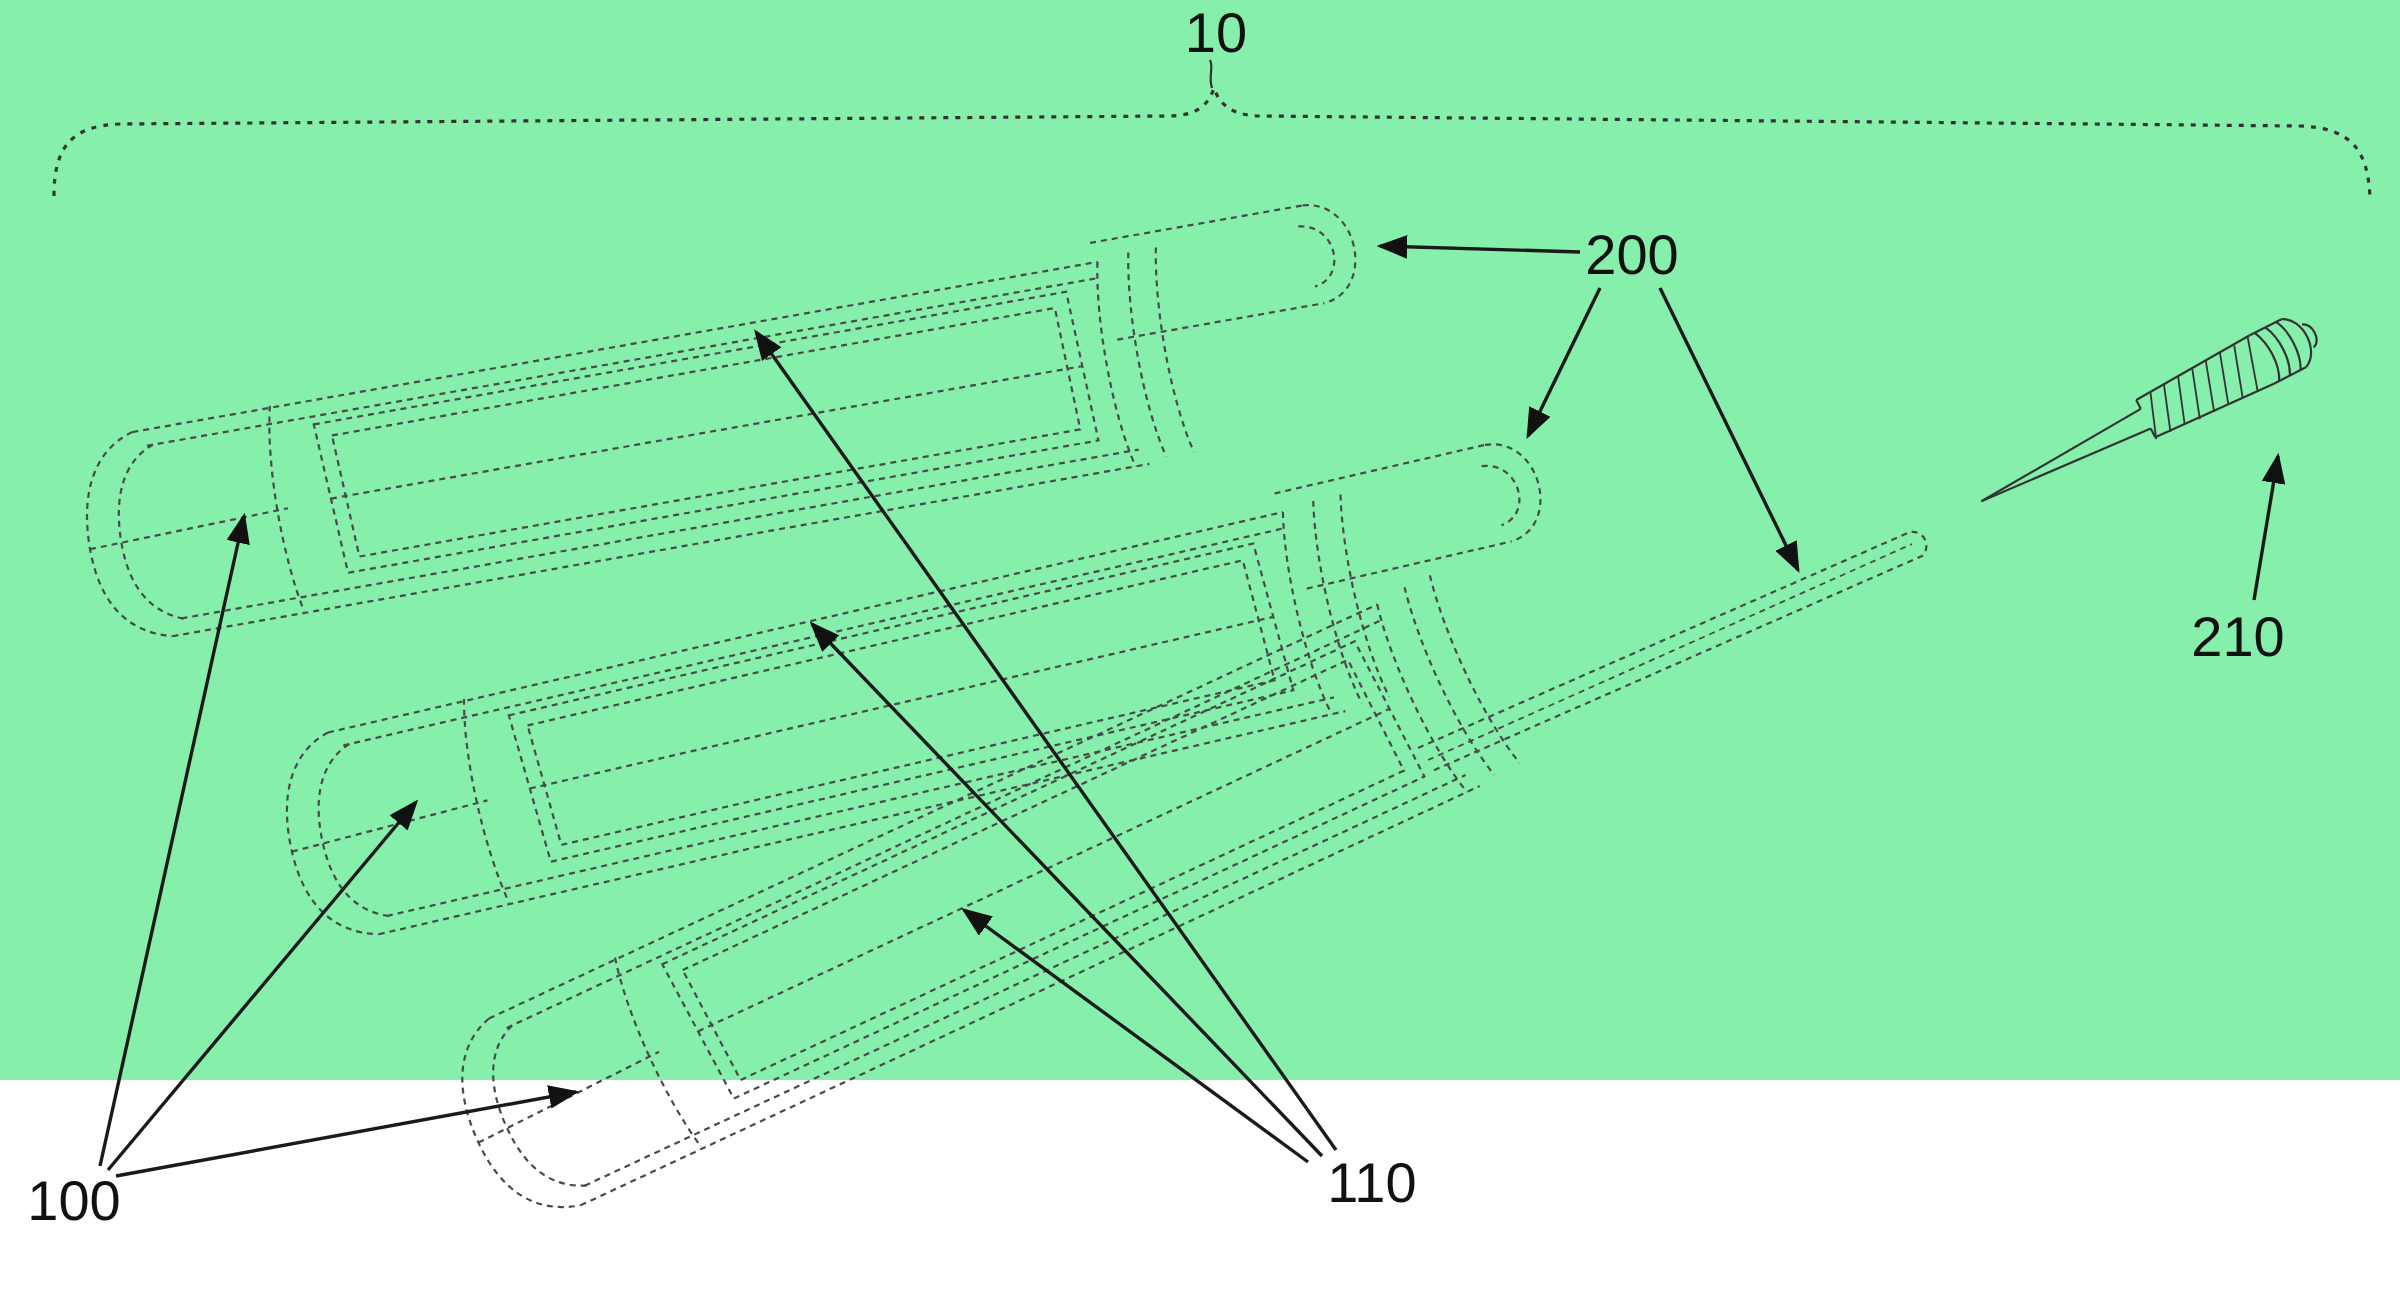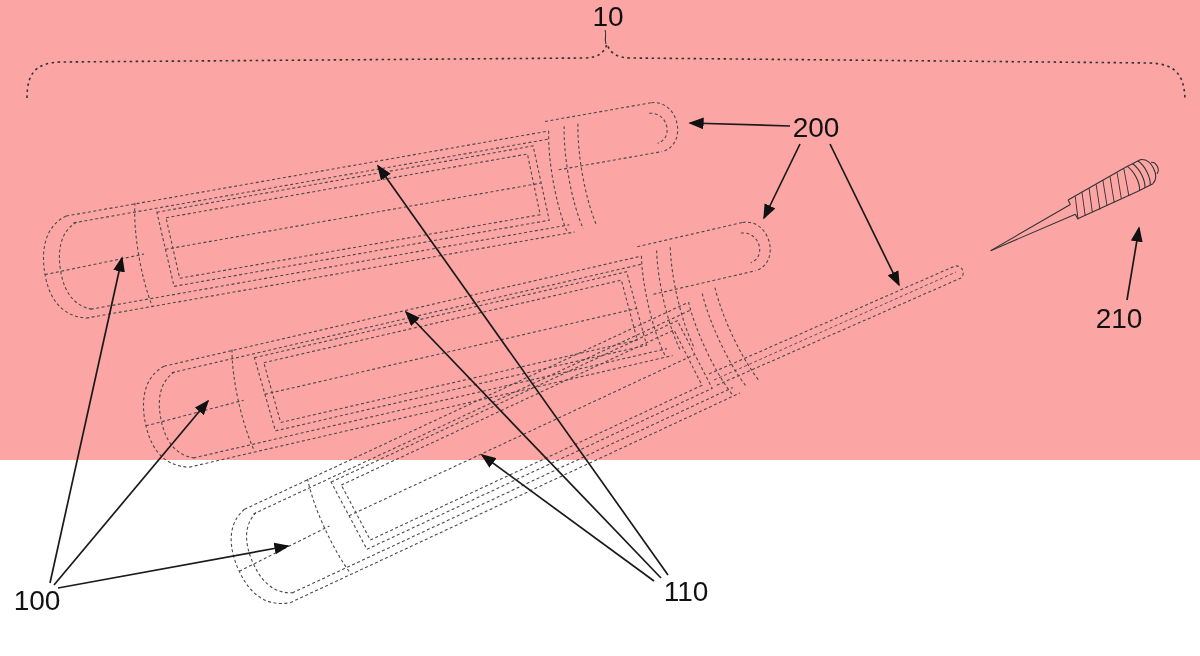--- a/index.html
+++ b/index.html
@@ -7,22 +7,22 @@
     padding: 0;
     background: #ffffff;
     width: 1200px;
     height: 656px;
     overflow: hidden;
     font-family: "Liberation Sans", sans-serif;
   }
   .stage {
     position: relative;
     width: 1200px;
-    height: 460px;
-    background: #fca5a5;
+    height: 540px;
+    background: #86efac;
     text-decoration: underline;
   }
   svg { display: block; }
   text.ref-num {
     font-family: "Liberation Sans", sans-serif;
     font-size: 28px;
     fill: #111111;
   }
   .leader {
     stroke: #1a1a1a;

